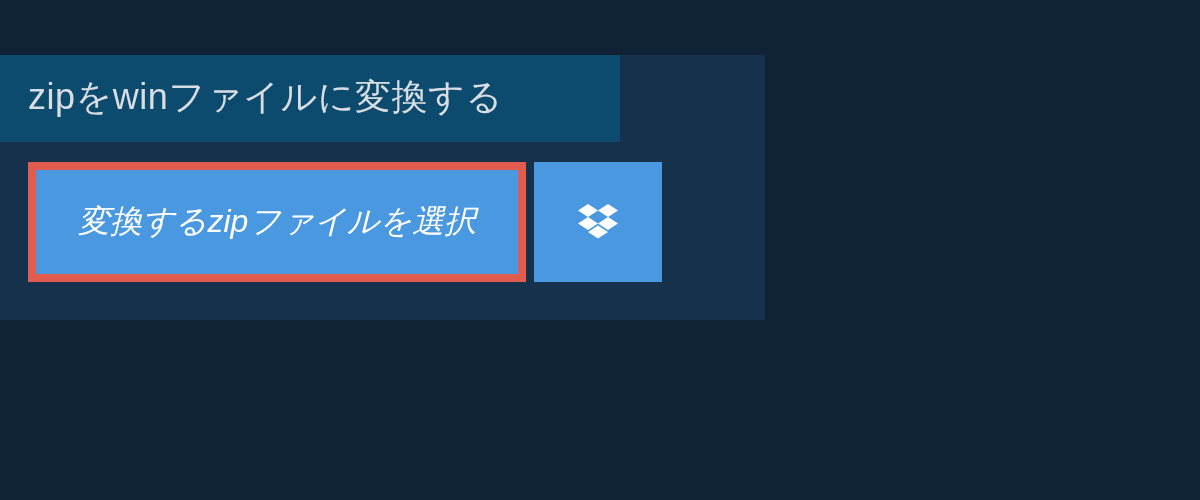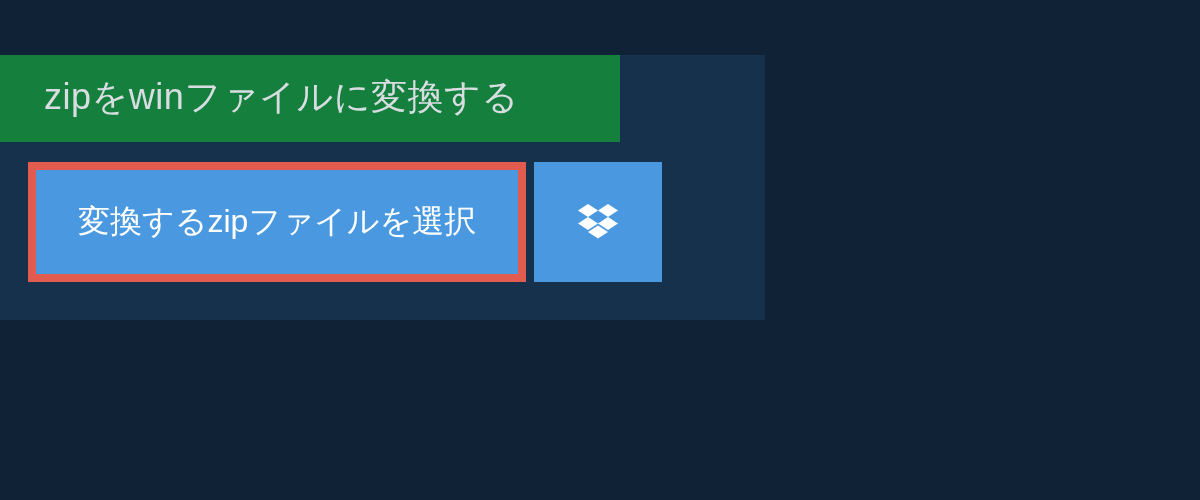--- a/index.html
+++ b/index.html
@@ -15,35 +15,36 @@
       overflow: hidden;
     }
     .panel {
       background-color: #16314b;
       padding: 0;
       margin-top: 55px;
       margin-left: 0;
       width: 765px;
     }
     .title-bar {
-      background-color: #15803d;
-      padding: 18px 28px 20px 44px;
+      background-color: #0c4a6e;
+      padding: 18px 28px 20px 28px;
       width: 620px;
       margin-top: 16px;
     }
     .title-text {
       color: #d8dde2;
       font-size: 36px;
       font-weight: 400;
       letter-spacing: 0.5px;
     }
     .button-row {
       display: flex;
       gap: 8px;
       padding: 20px 28px 38px 28px;
+      font-style: italic;
     }
     .select-button {
       background-color: #4a99e0;
       border: 8px solid #e15b4f;
       padding: 30px 42px;
       cursor: pointer;
       display: flex;
       align-items: center;
       justify-content: center;
     }

